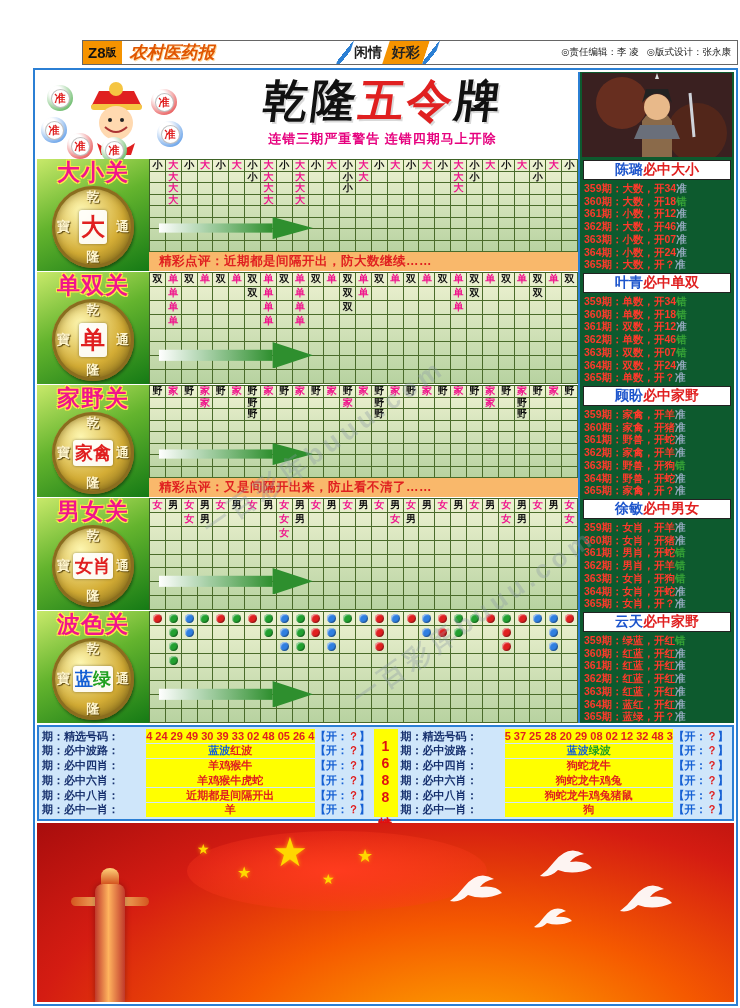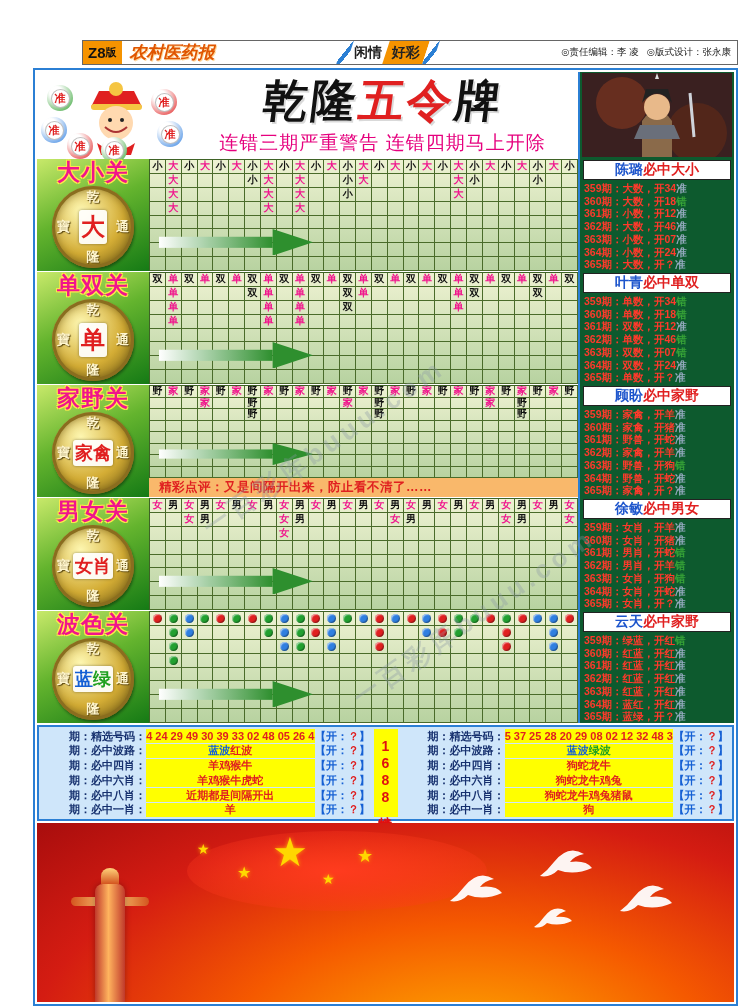--- a/index.html
+++ b/index.html
@@ -36,21 +36,21 @@
 
   
   .titlearea{height:86px;position:relative;background:#fff;}
   .god{position:absolute;left:2px;top:1px;width:150px;height:84px;}
   .ball{position:absolute;width:26px;height:26px;border-radius:50%;display:flex;align-items:center;justify-content:center;}
   .ball .bz{width:17px;height:17px;border-radius:50%;background:#fff;color:#e02020;font-size:11px;font-weight:900;
     display:flex;align-items:center;justify-content:center;border:1px solid rgba(0,0,0,.25);}
   .titlewrap{margin-left:150px;text-align:center;}
   .maintitle{font-size:45px;font-weight:900;line-height:58px;letter-spacing:3px;white-space:nowrap;}
   .maintitle span{display:inline-block;transform:skewX(-7deg);text-shadow:2px 2px 0 rgba(0,0,0,.15);}
-  .warning{color:#e6007e;font-weight:400;font-size:19px;letter-spacing:1px;}
+  .warning{color:#e6007e;font-weight:700;font-size:13px;letter-spacing:1px;}
 
   
   .section{display:flex;height:112px;margin-top:1px;}
   .secleft{width:112px;background:linear-gradient(155deg,#c8e96a,#64b42e 45%,#157a15);text-align:center;
     position:relative;flex:none;}
   .sectitle{font-size:23px;font-weight:900;color:#f0148c;letter-spacing:1px;line-height:26px;
     text-shadow:-1px -1px 0 #ffe84a,1px -1px 0 #ffe84a,-1px 1px 0 #ffe84a,1px 1px 0 #ffe84a;}
   .coin{width:82px;height:82px;margin:1px auto 0;border-radius:50%;position:relative;
     background:radial-gradient(circle at 35% 30%,#fdf6b0,#d4ad35 55%,#7d651a 95%);
     box-shadow:inset 0 0 0 3px #8a6d1f,inset 0 0 12px #5c480f,1px 2px 3px rgba(0,0,0,.4);}
@@ -85,21 +85,21 @@
   .phead .pcat{color:#e02020;}
   .prow{font-size:10.5px;font-weight:900;color:#ff392b;line-height:12.7px;padding-left:4px;white-space:nowrap;}
   .mark-ok{color:#93a9bd;}
   .mark-bad{color:#37a337;}
 
   
   .bottom{height:96px;flex:none;margin-top:2px;background:#cfe6fa;border:2px solid #2b7fd4;
     display:flex;align-items:stretch;padding:2px 3px;box-sizing:border-box;}
   .btable{flex:1;display:flex;flex-direction:column;justify-content:space-between;min-width:0;}
   .brow{display:flex;align-items:center;height:14px;font-size:11px;font-weight:900;}
-  .blabel{width:104px;flex:none;color:#16306e;text-align:right;white-space:nowrap;font-family:Liberation Serif, serif;}
+  .blabel{width:104px;flex:none;color:#16306e;white-space:nowrap;font-family:Liberation Serif, serif;}
   .bvalue{flex:1;background:#ffff00;height:14px;display:flex;align-items:center;justify-content:center;
     white-space:nowrap;overflow:hidden;font-size:11px;}
   .bopen{width:56px;flex:none;text-align:center;color:#1560d4;white-space:nowrap;}
   .bq{color:#e02020;}
   .strip1688{width:24px;flex:none;background:#ffff00;margin:0 3px;display:flex;align-items:center;
     justify-content:center;writing-mode:vertical-rl;text-orientation:upright;color:#e01010;
     font-weight:900;font-size:14px;letter-spacing:1px;}
 
   
   .banner{flex:1;margin-top:2px;position:relative;overflow:hidden;
@@ -416,20 +416,21 @@
                       <defs>
                         <linearGradient id="ag" x1="0" y1="0" x2="1" y2="0">
                           <stop offset="0" stop-color="#ffffff"></stop>
                           <stop offset="1" stop-color="#2e8f2e"></stop>
                         </linearGradient>
                       </defs>
                       <rect x="0" y="7" width="118" height="10" fill="url(#ag)"></rect>
                       <polygon points="118,0 160,12 118,24" fill="#2e8f2e"></polygon>
                     </svg>
                   </div>
+                  <div class="comment">精彩点评：近期都是间隔开出，防大数继续……</div>
                 </div>
               </div>
               <div class="section">
                 <div class="secleft">
                   <div class="sectitle">单双关</div>
                   <div class="coin">
                     <span class="ringch ring-t">乾</span>
                     <span class="ringch ring-l">寶</span>
                     <span class="ringch ring-r">通</span>
                     <span class="ringch ring-b">隆</span>

